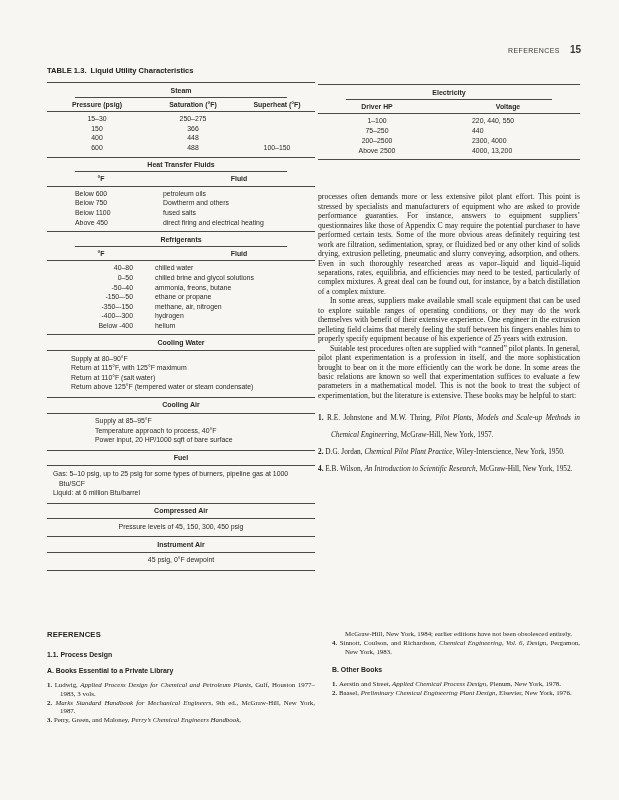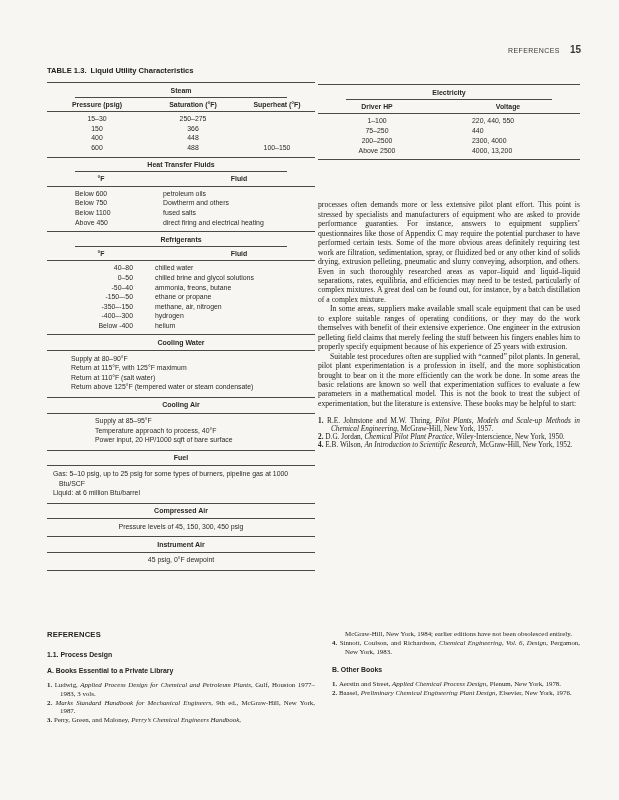--- a/index.html
+++ b/index.html
@@ -39,25 +39,25 @@
   .e-rows .trow span{line-height:9.8px;}
 
   .linesec .line{padding-left:24px;}
   .linesec .line.center{padding-left:0;text-align:center;}
   .linesec .line.indent2{padding-left:48px;}
   .linesec .line.hang{padding-left:12px;text-indent:-6px;}
   .linesec .lines{padding:2.5px 0 2px;}
 
   .etable{width:100%;font-family:"Liberation Sans",sans-serif;font-size:6.9px;line-height:9.6px;color:#2c2925;border-top:1px solid #4d4a45;border-bottom:1px solid #4d4a45;padding-bottom:3px;}
 
-  .bodytext{margin-top:40px;font-family:"Liberation Serif",serif;font-size:7.7px;line-height:9.45px;text-align:justify;color:#26231f;}
+  .bodytext{margin-top:32px;font-family:"Liberation Serif",serif;font-size:7.7px;line-height:9.45px;text-align:justify;color:#26231f;}
   .bodytext p{margin:0;}
   .bodytext p.ind{text-indent:12px;}
 
-  .booklist{margin-top:9px;font-family:"Liberation Serif",serif;font-size:7.3px;line-height:8px;text-align:justify;color:#26231f;}
+  .booklist{margin-top:9px;font-family:"Liberation Serif",serif;font-size:7.3px;line-height:17px;text-align:justify;color:#26231f;}
   .refitem{padding-left:13px;text-indent:-13px;margin:0;}
   .refitem .num{font-weight:bold;}
 
   .refs{position:absolute;left:47px;top:630px;width:533px;display:flex;}
   .refs-left{width:268px;}
   .refs-right{width:248px;margin-left:17px;}
   .refs-h1{font-family:"Liberation Sans",sans-serif;font-weight:bold;font-size:7.6px;margin:0 0 12px 0;letter-spacing:.2px;}
   .refs-h2{font-family:"Liberation Sans",sans-serif;font-weight:bold;font-size:6.9px;margin:0 0 9px 0;}
   .refs-h3{font-family:"Liberation Sans",sans-serif;font-weight:bold;font-size:6.9px;margin:0 0 7px 0;}
   .refs .booklist{margin-top:0;font-size:6.9px;line-height:8.8px;}

